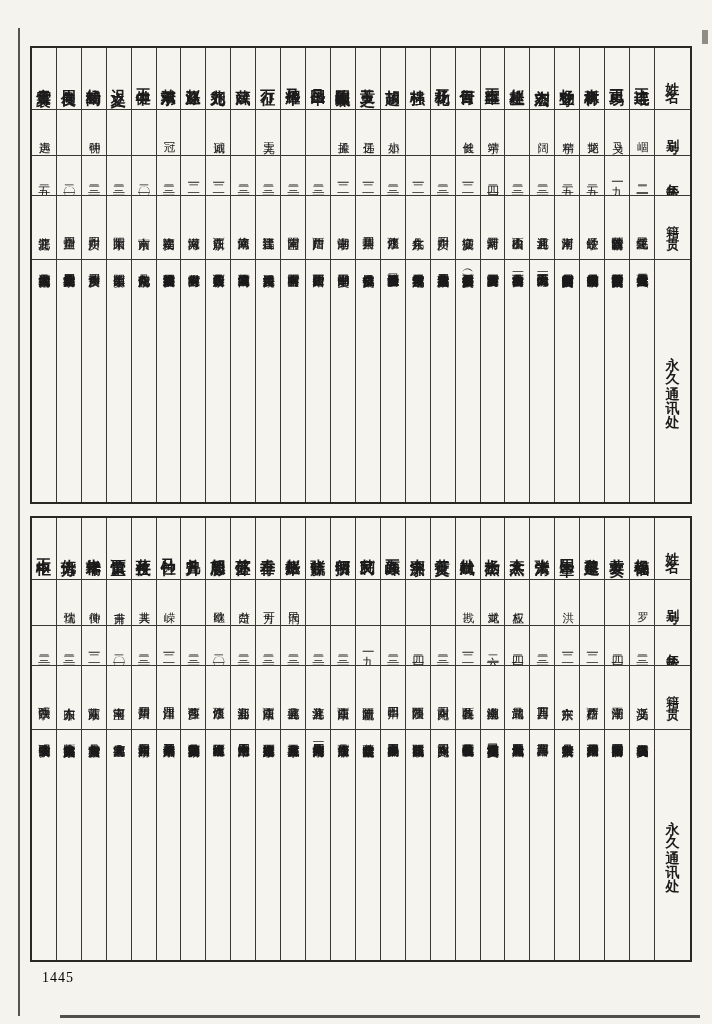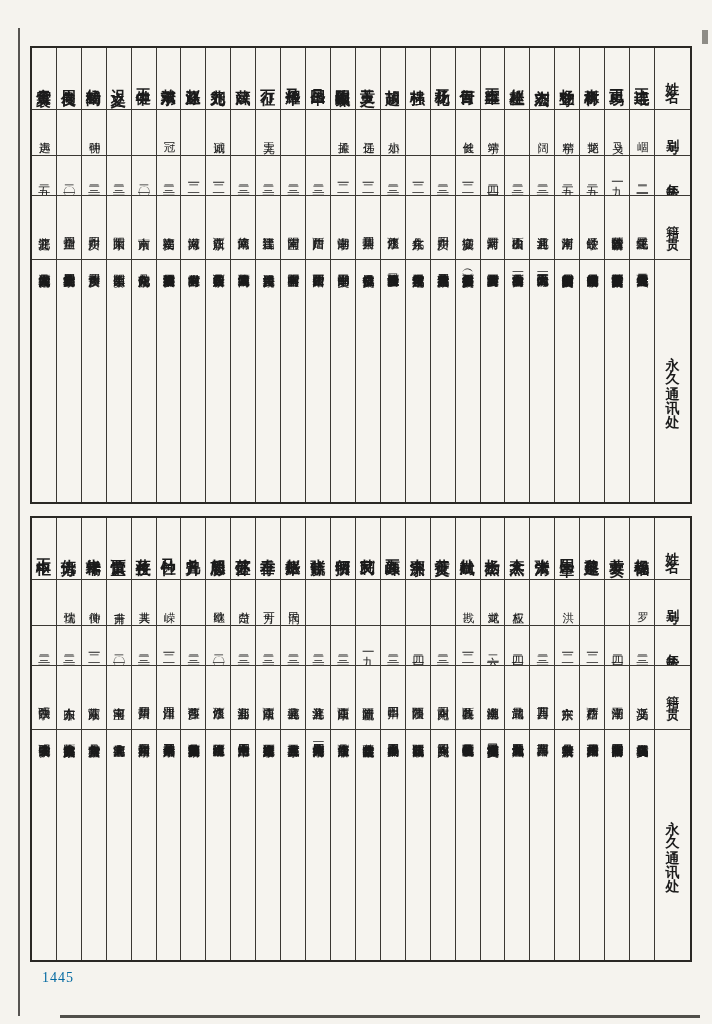--- a/index.html
+++ b/index.html
@@ -57,21 +57,21 @@
   .header-col .cell{font-weight:bold;justify-content:center;}
   .header-col .name-cell{font-size:14px;letter-spacing:.55em;}
   .header-col .alias-cell{font-size:13px;letter-spacing:.25em;}
   .header-col .age-cell{font-size:13px;letter-spacing:.15em;}
   .header-col .native-cell{font-size:13px;letter-spacing:.9em;}
   .header-col .addr-cell{font-size:14px;letter-spacing:1.05em;justify-content:center;}
 
   .page-number{
     position:absolute;left:42px;top:970px;
     font-family:"Liberation Serif",serif;
-    font-size:14px;color:#0369a1;letter-spacing:1px;
+    font-size:14px;color:#000000;letter-spacing:1px;
   }
 </style>
 </head>
 <body>
 
 <div class="page">
   <div class="edge-left"></div>
   <div class="edge-bottom"></div>
   <div class="corner-mark"></div>
 

